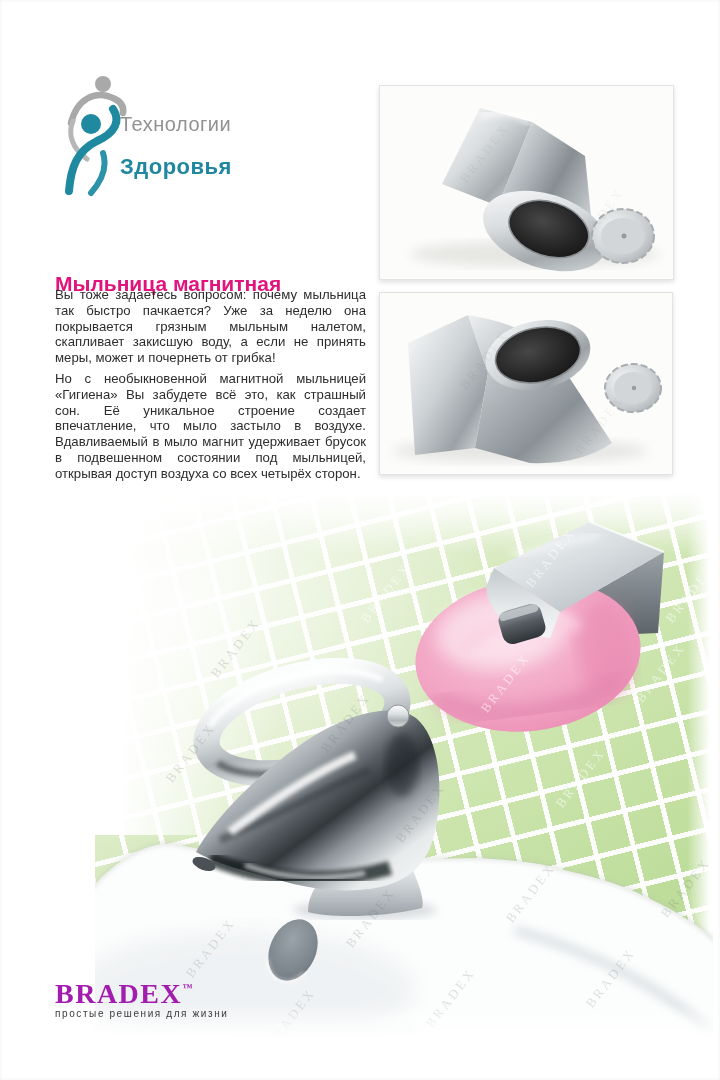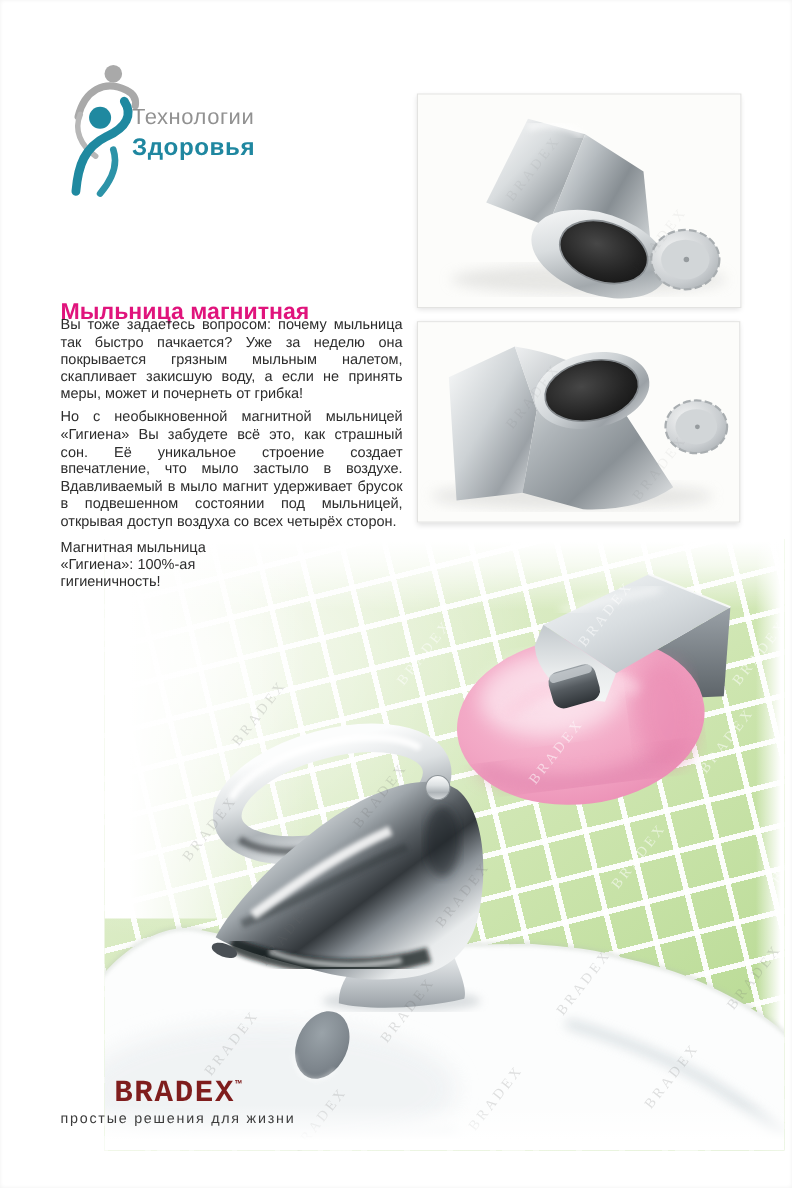--- a/index.html
+++ b/index.html
@@ -2,25 +2,25 @@
 <html><head>
 <meta charset="utf-8">
 <style>
   html,body{margin:0;padding:0;background:#fff;}
   body{width:720px;height:1080px;position:relative;overflow:hidden;
        font-family:"Liberation Sans",sans-serif;-webkit-font-smoothing:antialiased;}
   .page{position:absolute;left:0;top:0;width:720px;height:1080px;background:#fff;
         box-shadow:inset 0 0 4px rgba(0,0,0,.06);}
 
   
-  .logo-wrap{position:absolute;left:57px;top:54px;width:210px;height:128px;}
+  .logo-wrap{position:absolute;left:57px;top:71px;width:210px;height:128px;}
   .logo-fig{position:absolute;left:0;top:0;}
   .logo-text{position:absolute;left:63px;top:42px;line-height:1.1;}
   .logo-line1{font-size:20px;color:#919191;letter-spacing:.5px;}
-  .logo-line2{font-size:22px;font-weight:700;color:#1f87a0;letter-spacing:.5px;margin-top:4px;}
+  .logo-line2{font-size:22px;font-weight:700;color:#1f87a0;letter-spacing:.5px;margin-top:20px;}
 
   
   .title{position:absolute;left:55px;top:222px;width:320px;color:#e0147c;
          font-weight:700;font-size:21px;line-height:27px;margin-top:48px;}
   .copy{position:absolute;left:55px;top:287px;width:311px;z-index:5;color:#2d2d2d;
         font-size:13.2px;line-height:15.8px;}
   .copy p{margin:0 0 5px 0;}
   .wide{text-align:justify;}
   .narrow{width:164px;white-space:pre-line;}
   .pcode{margin-top:15px !important;font-style:italic;color:#4a4a4a;font-size:13.5px;}
@@ -55,24 +55,24 @@
 
   
   .wm{position:absolute;font-family:"Liberation Serif",serif;font-size:13px;
       letter-spacing:3px;transform:rotate(-52deg);white-space:nowrap;pointer-events:none;}
   .wm.g{color:rgba(105,105,105,.20);}
   .wm.w{color:rgba(255,255,255,.55);}
   .wm.f{color:rgba(70,70,70,.06);}
 
   
   .brand{position:absolute;left:55px;top:974px;z-index:6;}
-  .brand-name{font-family:Liberation Mono, monospace;font-weight:700;font-size:28px;
-              letter-spacing:1.5px;color:#7f1d1d;line-height:28px;text-align:center;}
+  .brand-name{font-family:Liberation Serif, serif;font-weight:700;font-size:28px;
+              letter-spacing:1.5px;color:#a21caf;line-height:28px;}
   .brand-tm{font-size:10px;vertical-align:12px;letter-spacing:0;}
-  .brand-tag{font-size:13px;letter-spacing:1.6px;color:#3c3c3c;margin-top:0;}
+  .brand-tag{font-size:10px;letter-spacing:1.6px;color:#3c3c3c;margin-top:0;}
 </style>
 </head>
 <body>
 
 <div class="page">
 
   <div class="logo-wrap">
     <svg class="logo-fig" width="80" height="126" viewBox="0 0 80 126">
       <circle cx="46" cy="13" r="8" fill="#a9a9a9"></circle>
       <path d="M 14,52 C 20,28 38,18 58,28 C 64,31 67,36 66,42" stroke="#a9a9a9" stroke-width="6.5" fill="none" stroke-linecap="round"></path>
@@ -87,23 +87,20 @@
     </div>
   </div>
 
   <div class="title">
     <div>Мыльница магнитная</div>
   </div>
 
   <div class="copy">
     <p class="wide">Вы тоже задаетесь вопросом: почему мыльница так быстро пачкается? Уже за неделю она покрывается грязным мыльным налетом, скапливает закисшую воду, а если не принять меры, может и почернеть от грибка!</p>
     <p class="wide">Но с необыкновенной магнитной мыльницей «Гигиена» Вы забудете всё это, как страшный сон. Её уникальное строение создает впечатление, что мыло застыло в воздухе. Вдавливаемый в мыло магнит удерживает брусок в подвешенном состоянии под мыльницей, открывая доступ воздуха со всех четырёх сторон.</p>
-    <p class="narrow" style="margin-top:8px">Магнитная мыльница
-«Гигиена»:  100%-ая
-гигиеничность!</p>
   </div>
 
   <div class="photo photo1">
     <svg width="293" height="193" viewBox="0 0 293 193">
       <defs>
         <linearGradient id="pA" x1="0" y1="0" x2="1" y2="1">
           <stop offset="0" stop-color="#ffffff"></stop>
             <stop offset=".4" stop-color="#d9dddf"></stop>
           <stop offset=".7" stop-color="#a3a9ad"></stop>
             <stop offset="1" stop-color="#e6e9ea"></stop>

